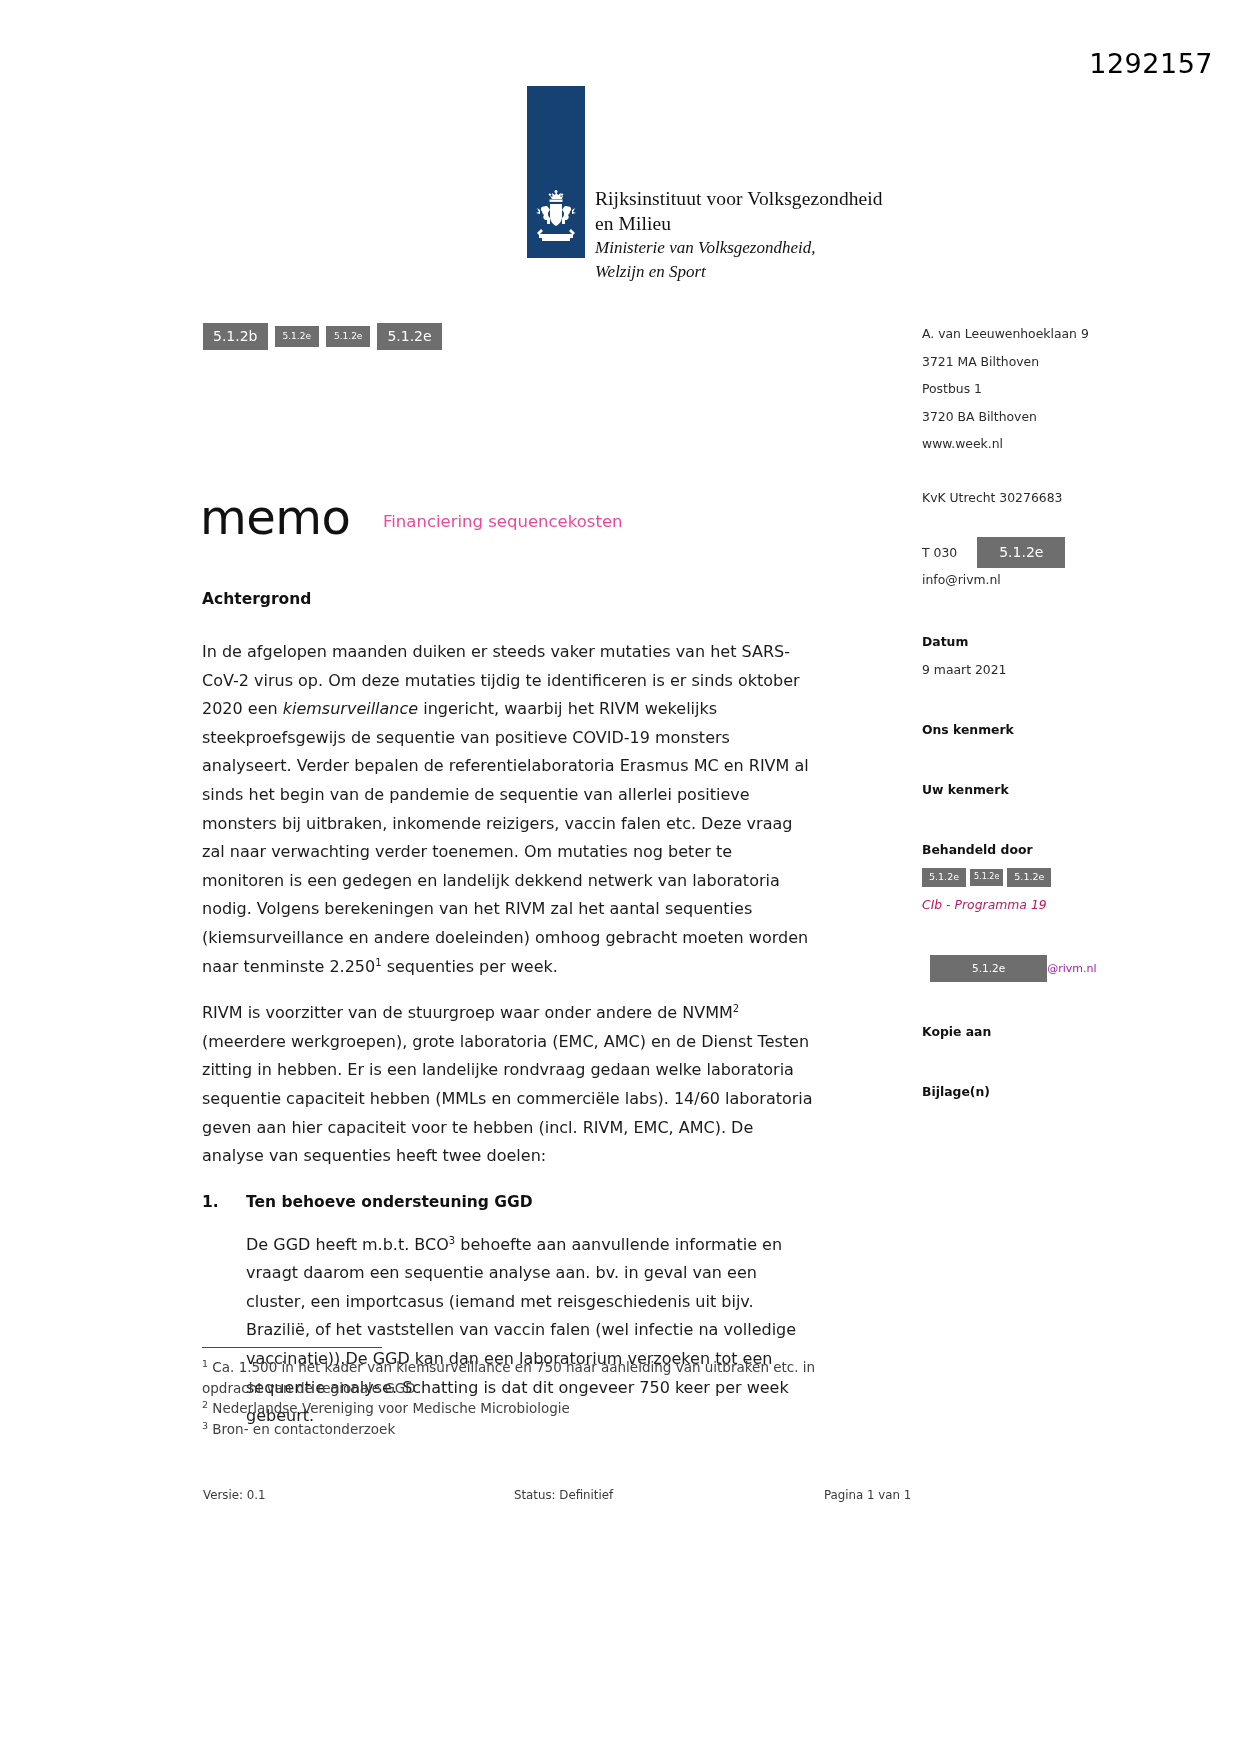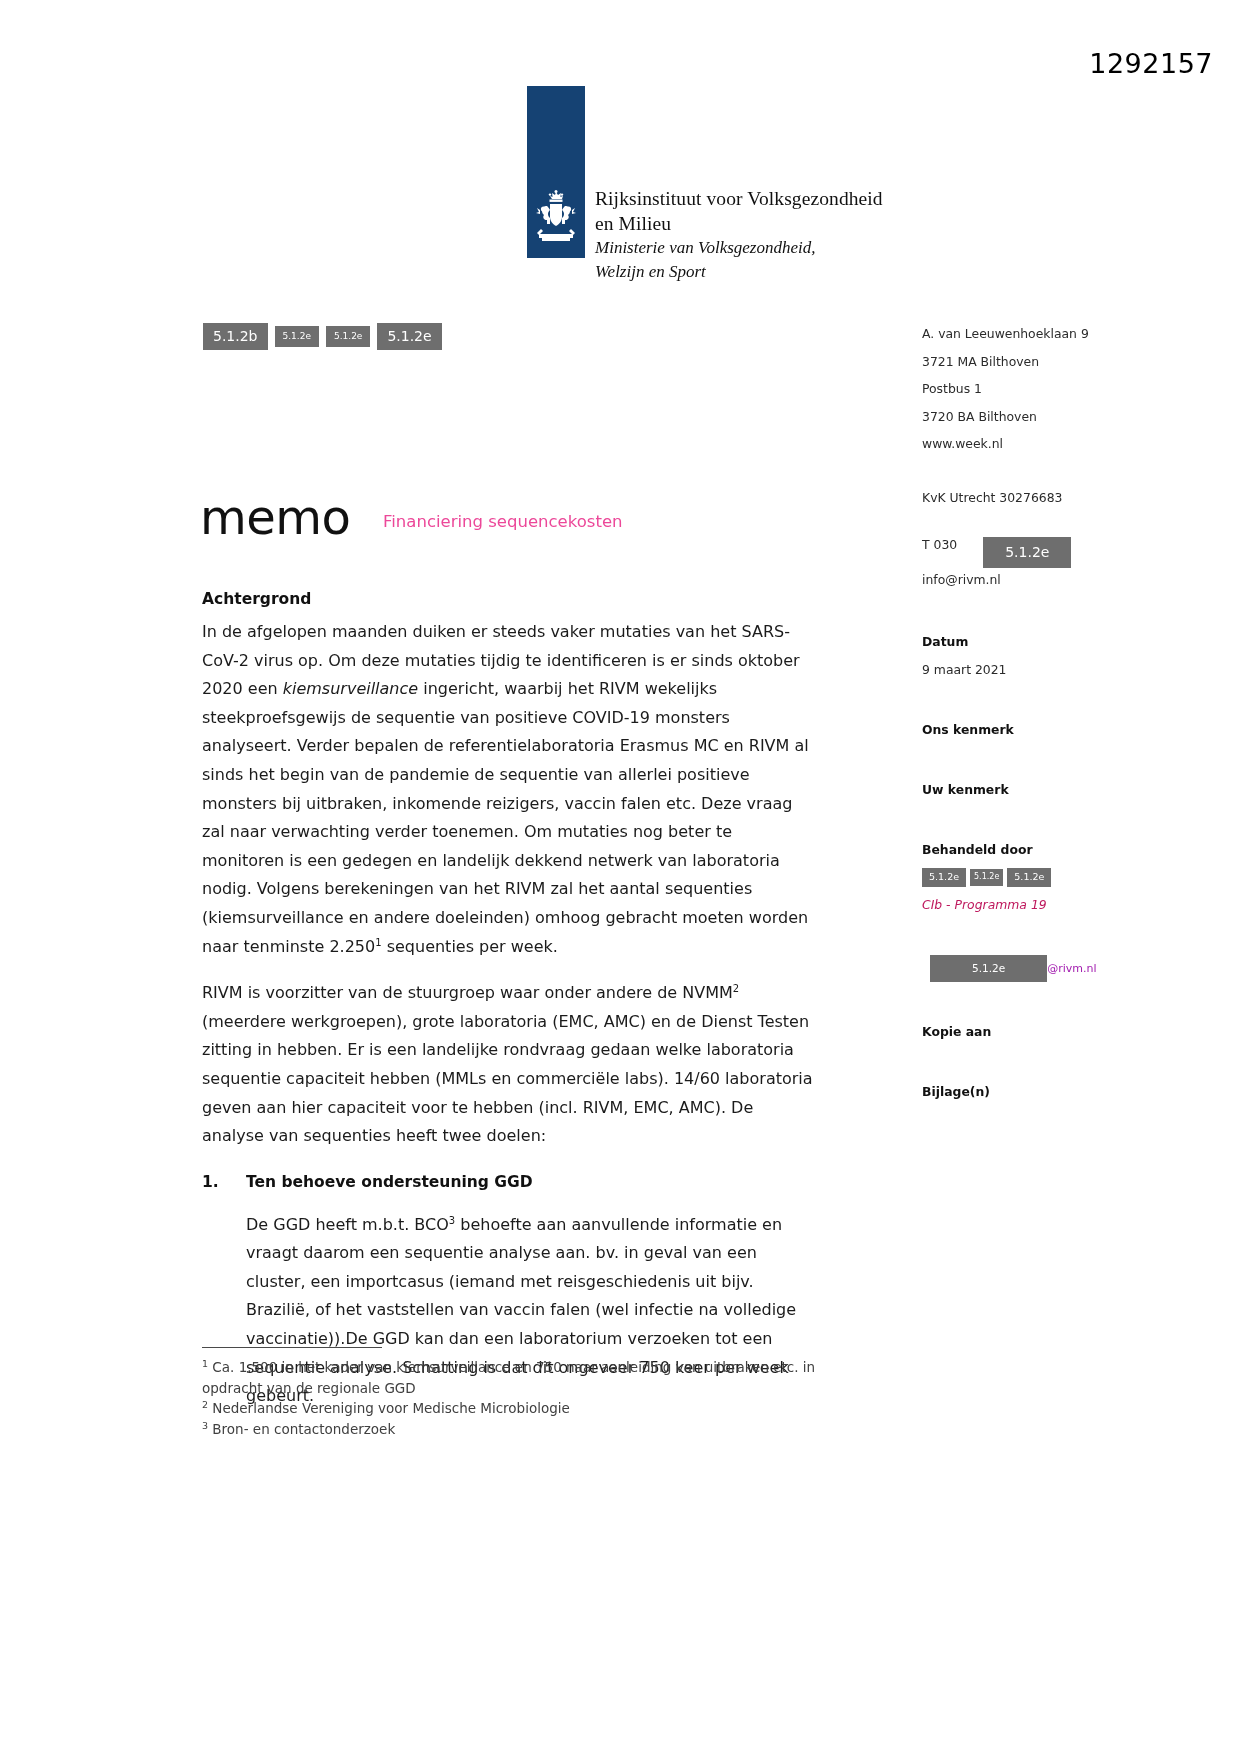--- a/index.html
+++ b/index.html
@@ -127,21 +127,21 @@
   #body-col {
     position: absolute;
     left: 202px;
     top: 590px;
     width: 613px;
   }
   .sec-head {
     font-size: 15.5px;
     font-weight: bold;
     color: #111;
-    margin: 0 0 10px 0;
+    margin: 0 0 30px 0;
     font-family: "DejaVu Sans", sans-serif;
   }
   .para {
     font-size: 16px;
     line-height: 28.6px;
     color: #1b1b1b;
     margin: 0 0 18px 0;
     font-family: "DejaVu Sans", sans-serif;
     text-align: left;
   }
@@ -254,21 +254,22 @@
   .sb-redact-row .rr {
     font-size: 9.5px;
     padding: 4px 7px 5px 7px;
   }
   .sb-redact-row .rr-tiny {
     font-size: 8px;
     padding: 4px 4px 5px 4px;
   }
   #phone-row {
     display: flex;
-    gap: 14px;
+    align-items: center;
+    gap: 8px;
   }
   #phone-row .lbl {
     font-size: 12.4px;
     color: #2b2b2b;
     margin-right: 12px;
   }
   #phone-row .rp {
     font-size: 14px;
     padding: 8px 22px 9px 22px;
   }
@@ -423,14 +424,19 @@
       <span class="dom">@rivm.nl</span>
     </div>
 
     <div class="sb-gap-md"></div>
     <div class="sb-label">Kopie aan</div>
 
     <div class="sb-gap-md"></div>
     <div class="sb-label">Bijlage(n)</div>
   </div>
 
+  <div id="pg-footer">
+    <span class="f" id="f-versie">Versie: 0.1</span>
+    <span class="f" id="f-status">Status: Definitief</span>
+    <span class="f" id="f-pagina">Pagina 1 van 1</span>
+  </div>
 
 </div>
 
 </body></html>

